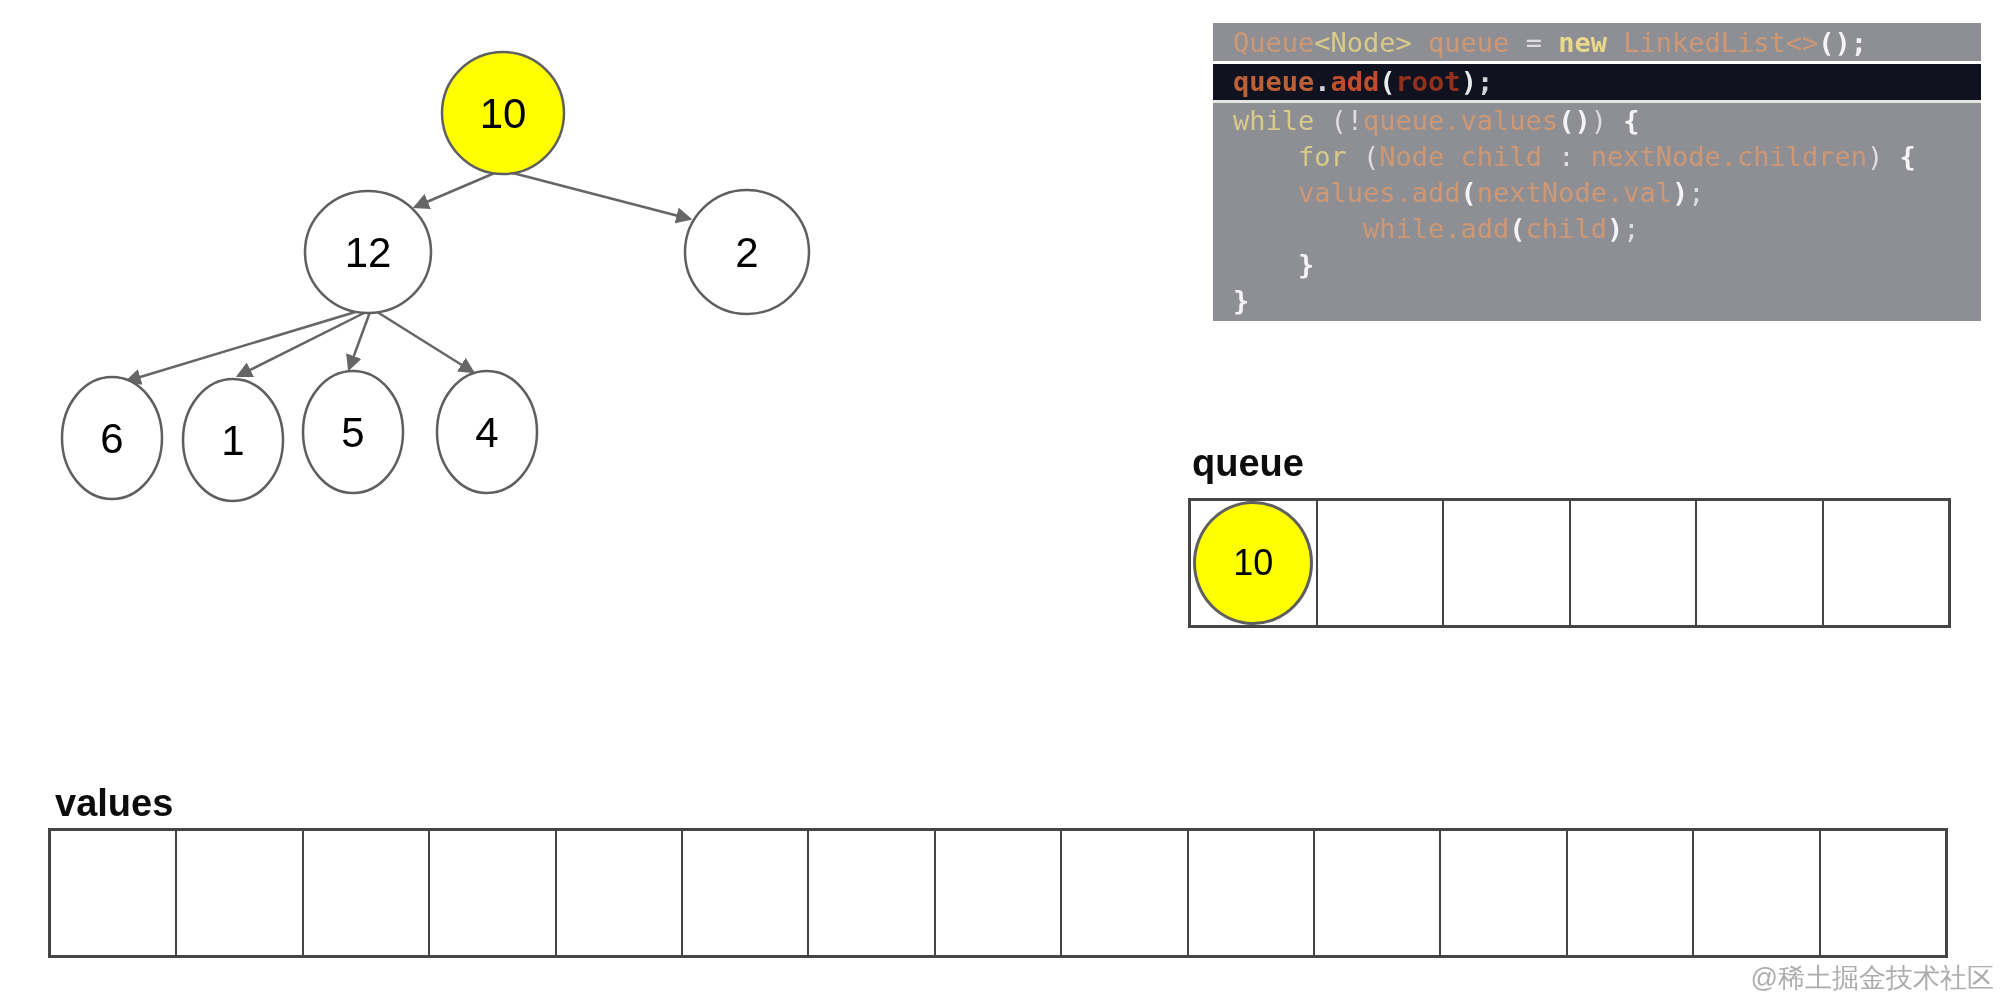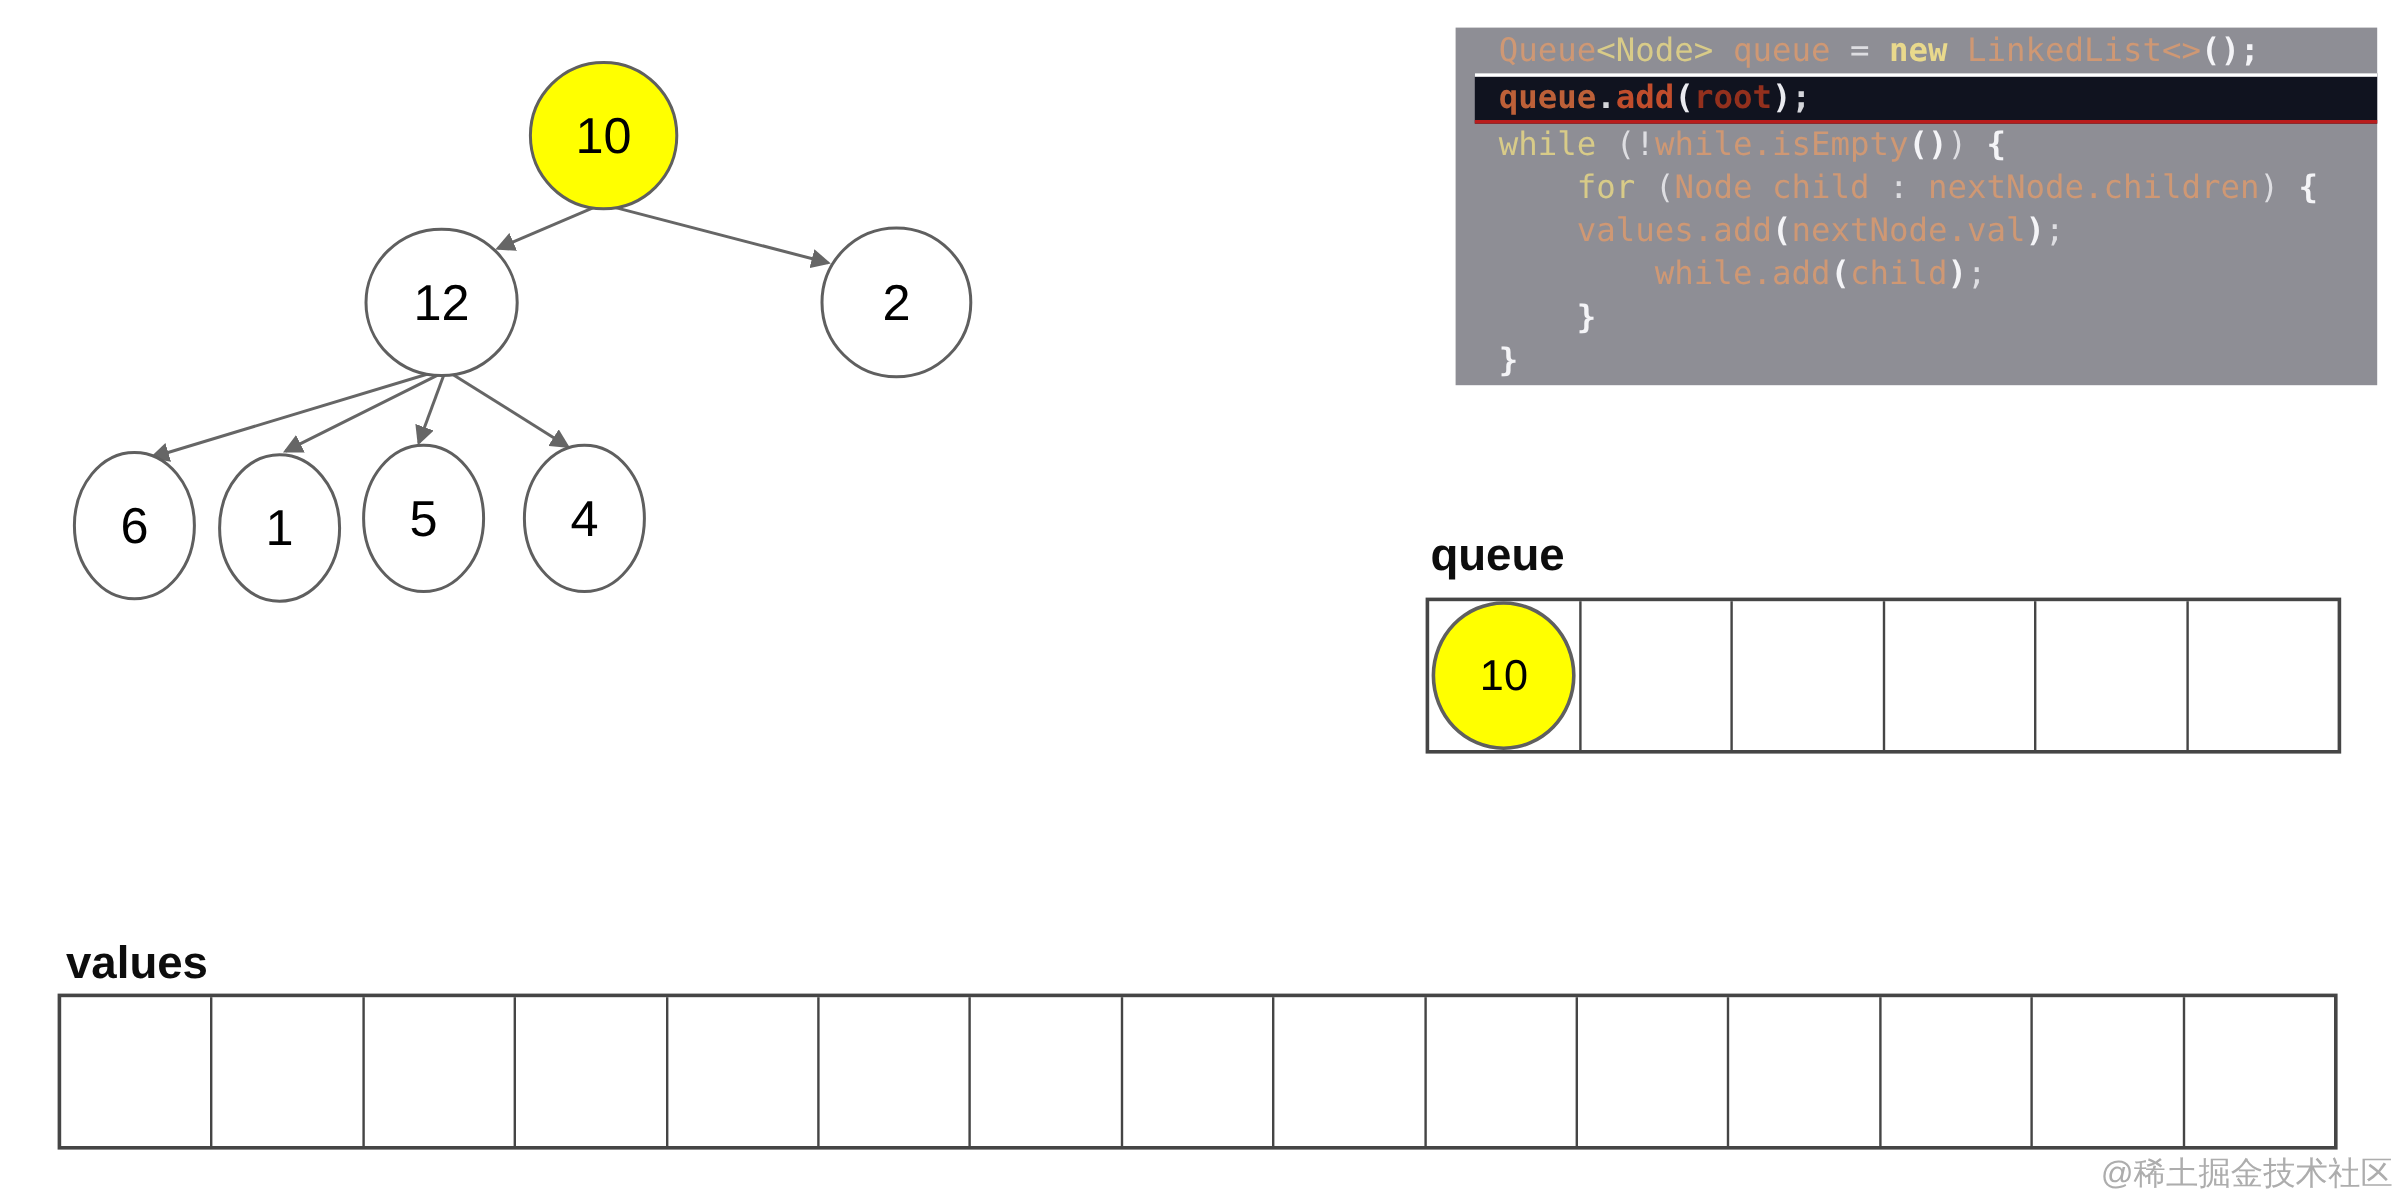--- a/index.html
+++ b/index.html
@@ -6,21 +6,21 @@
   .stage{position:relative;width:2000px;height:1000px;background:#ffffff;overflow:hidden;
          font-family:"Liberation Sans",sans-serif;}
 
   
   #tree-svg{position:absolute;left:0;top:0;}
 
   
   .code{position:absolute;left:1213px;top:23px;width:768px;box-sizing:border-box;
         font-family:"DejaVu Sans Mono",monospace;font-size:27px;padding:2px 0;}
   .cline{height:36px;line-height:36px;white-space:pre;padding-left:20px;}
-  .cline.hl{font-weight:bold;border-top:3px solid #ffffff;border-bottom:3px solid #b91c1c;}
+  .cline.hl{font-weight:bold;border-top:3px solid #ffffff;border-bottom:3px solid #e5e5e5;}
   .tk{letter-spacing:0;}
   .do{color:#cf9874}.dy{color:#d8cb88}.dyb{color:#e9d98c;font-weight:bold}
   .dw{color:#dedee2}.dwb{color:#f4f4f7;font-weight:bold}
   .ho{color:#bd6038}.ho2{color:#c14d2c}.hr{color:#93301d}
   .hw{color:#d4d5da}.hwb{color:#eaebf0;font-weight:bold}
 
   
   .section-label{position:absolute;font-size:38px;font-weight:bold;color:#0d0d0d;}
 
   
@@ -72,24 +72,24 @@
       <g>
         <ellipse cx="353" cy="432" rx="50" ry="61" fill="#ffffff" stroke="#5f5f5f" stroke-width="2.5"></ellipse>
         <text x="353" y="432" text-anchor="middle" dominant-baseline="central" font-size="42" fill="#000">5</text>
       </g>
       <g>
         <ellipse cx="487" cy="432" rx="50" ry="61" fill="#ffffff" stroke="#5f5f5f" stroke-width="2.5"></ellipse>
         <text x="487" y="432" text-anchor="middle" dominant-baseline="central" font-size="42" fill="#000">4</text>
       </g>
     </svg>
 
-  <div id="code-block" class="code" style="background: rgb(142, 142, 149); padding-left: 16px;">
+  <div id="code-block" class="code" style="background: rgb(142, 142, 149);">
       <div class="cline"><span class="tk do">Queue</span><span class="tk dy">&lt;Node&gt;</span><span class="tk do"> queue </span><span class="tk dw">= </span><span class="tk dyb">new</span><span class="tk do"> LinkedList&lt;&gt;</span><span class="tk dwb">();</span></div>
       <div class="cline hl" style="background: rgb(16, 19, 31);"><span class="tk ho">queue</span><span class="tk hw">.</span><span class="tk ho2">add</span><span class="tk hwb">(</span><span class="tk hr">root</span><span class="tk hwb">)</span><span class="tk hw">;</span></div>
-      <div class="cline"><span class="tk dy">while</span><span class="tk dw"> (!</span><span class="tk do">while.isEmpty</span><span class="tk dwb">()</span><span class="tk dw">) </span><span class="tk dwb">{</span></div>
+      <div class="cline"><span class="tk dy">while</span><span class="tk dw"> (!</span><span class="tk do">queue.values</span><span class="tk dwb">()</span><span class="tk dw">) </span><span class="tk dwb">{</span></div>
       <div class="cline"><span class="tk dw">    </span><span class="tk dy">for</span><span class="tk dw"> (</span><span class="tk do">Node child </span><span class="tk dw">: </span><span class="tk do">nextNode.children</span><span class="tk dw">) </span><span class="tk dwb">{</span></div>
       <div class="cline"><span class="tk do">    values.add</span><span class="tk dwb">(</span><span class="tk do">nextNode.val</span><span class="tk dwb">)</span><span class="tk dw">;</span></div>
       <div class="cline"><span class="tk do">        while.add</span><span class="tk dwb">(</span><span class="tk do">child</span><span class="tk dwb">)</span><span class="tk dw">;</span></div>
       <div class="cline"><span class="tk dw">    </span><span class="tk dwb">}</span></div>
       <div class="cline"><span class="tk dwb">}</span></div>
     </div>
 
   <div class="section-label" style="left:1192px;top:442px;">queue</div>
   <div id="queue-grid" class="grid" style="left:1188px;top:498px;width:763px;height:130px;">
       <div class="cell">

